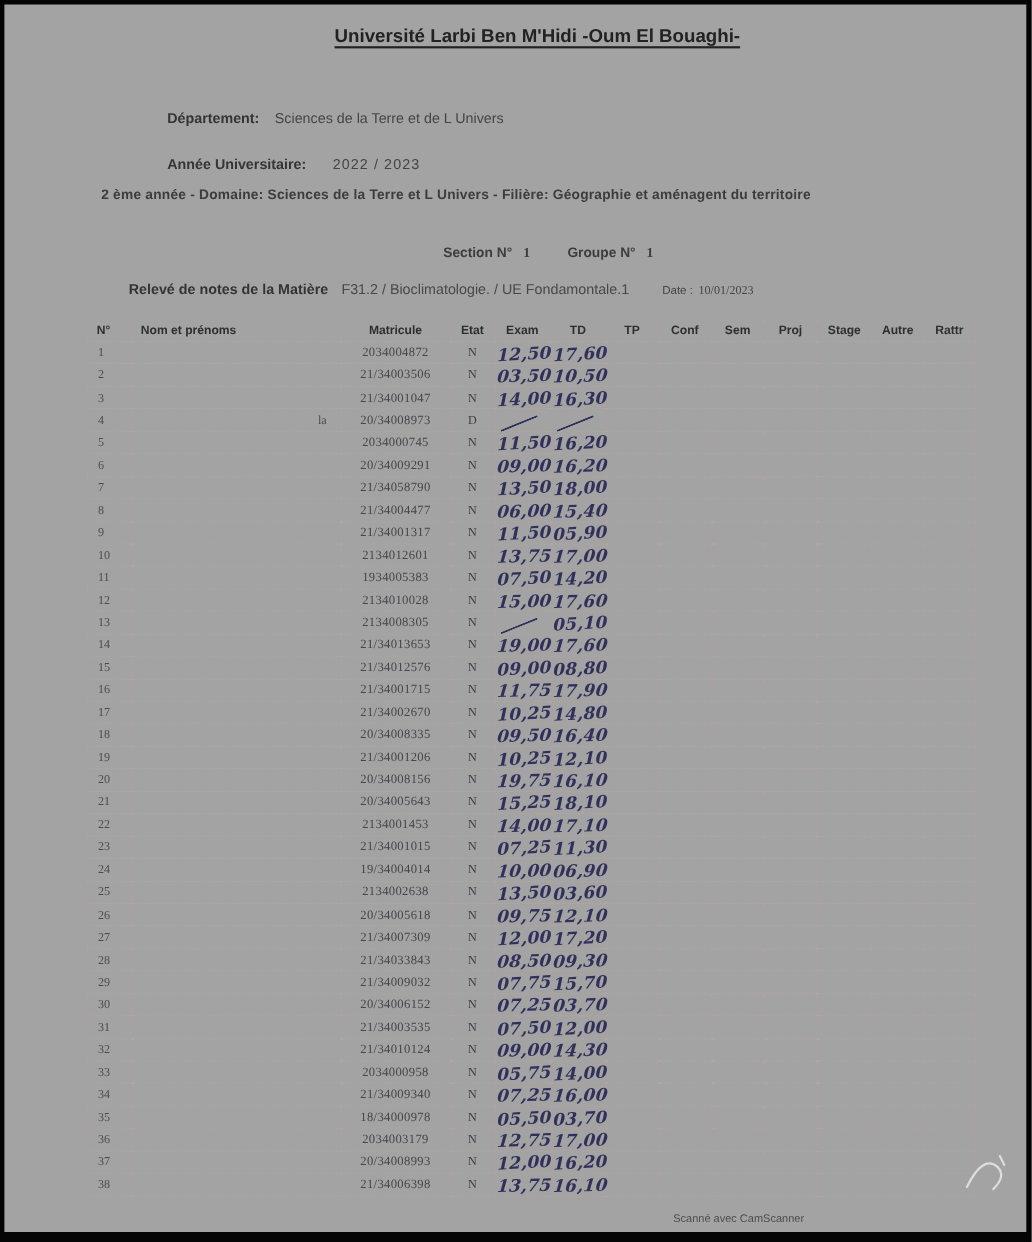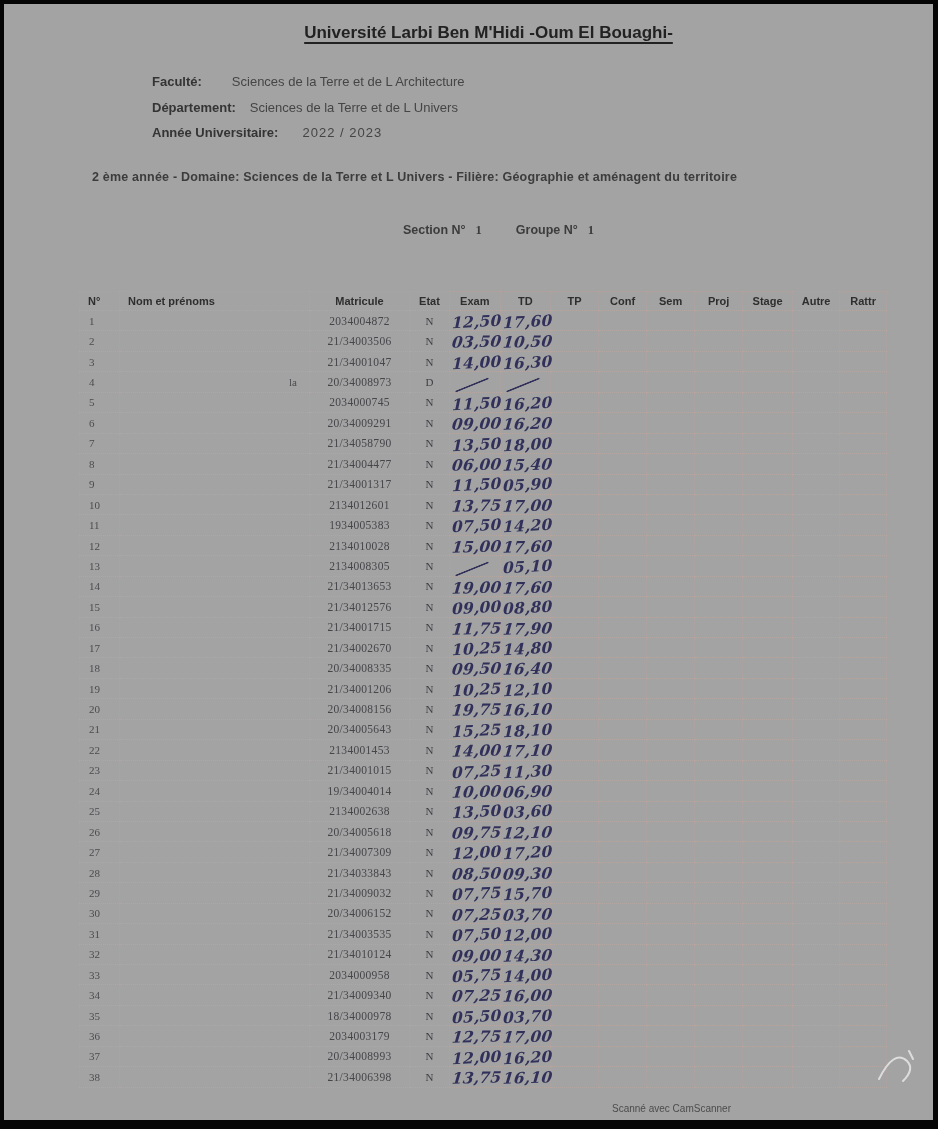--- a/index.html
+++ b/index.html
@@ -14,21 +14,21 @@
   .title {
     position:absolute; top:19px; left:20px; width:100%;
     text-align:center; font-size:17px; font-weight:bold; color:#222;
   }
   .title span { text-decoration:underline; text-underline-offset:4px; text-decoration-thickness:1.5px; padding:0 4px; }
   .field { position:absolute; left:148px; font-size:13px; white-space:nowrap; }
   .field .lbl { font-weight:bold; color:#343434; }
   .field .val { color:#454545; }
   .f1 { top:70px; } .f1 .val { margin-left:30px; }
   .f2 { top:96px; } .f2 .val { margin-left:14px; }
-  .f3 { top:121px; } .f3 .val { margin-left:24px; letter-spacing:1px; }
+  .f3 { top:138px; } .f3 .val { margin-left:24px; letter-spacing:1px; }
   .info1 { position:absolute; top:166px; left:88px; font-size:12.5px; font-weight:bold; white-space:nowrap; letter-spacing:0.2px; color:#3c3c3c; }
   .info2 { position:absolute; top:194px; left:0; width:100%; text-align:center; font-size:12.5px; font-weight:bold; color:#3c3c3c; }
   .sectline { position:absolute; top:219px; left:30px; width:100%; text-align:center; font-size:12.5px; font-weight:bold; color:#3c3c3c; }
   .sectline .v { margin:0 34px 0 10px; font-family:"Liberation Serif",serif; }
   .sectline .v2 { margin-left:10px; font-family:"Liberation Serif",serif; }
   .releve { position:absolute; top:251px; left:113px; font-size:13px; white-space:nowrap; }
   .releve .lbl { font-weight:bold; color:#333; }
   .releve .val { margin-left:12px; color:#484848; }
   .releve .datelbl { margin-left:30px; font-size:10.5px; color:#454545; }
   .releve .dateval { margin-left:5px; font-size:11px; font-family:"Liberation Serif",serif; color:#454545; }
@@ -67,36 +67,36 @@
 </style>
 </head>
 <body>
 
 <div class="page">
 
   <div class="title">
     <span>Université Larbi Ben M'Hidi -Oum El Bouaghi-</span>
   </div>
 
-  <div class="field f1">
-    <span class="lbl">Faculté:</span><span class="val">Sciences de la Terre et de L Architecture</span>
-  </div>
   <div class="field f2">
     <span class="lbl">Département:</span><span class="val">Sciences de  la Terre et de L Univers</span>
   </div>
   <div class="field f3">
     <span class="lbl">Année Universitaire:</span><span class="val">2022 /  2023</span>
   </div>
 
   <div class="info1">2 ème année  - Domaine: Sciences de la Terre et L Univers - Filière: Géographie et aménagent du territoire</div>
 
   <div class="sectline">
     <span>Section N°</span><span class="v">1</span><span>Groupe N°</span><span class="v2">1</span>
   </div>
 
+  <div class="releve">
+    <span class="lbl">Relevé de notes de la Matière</span><span class="val">F31.2  /  Bioclimatologie.  /  UE Fondamontale.1</span><span class="datelbl">Date :</span><span class="dateval">10/01/2023</span>
+  </div>
 
   <table class="grades">
     <colgroup>
       <col style="width:40px">
         <col style="width:190px">
         <col style="width:100px">
         <col style="width:40px">
       <col style="width:50px">
         <col style="width:50px">
         <col style="width:48px">

